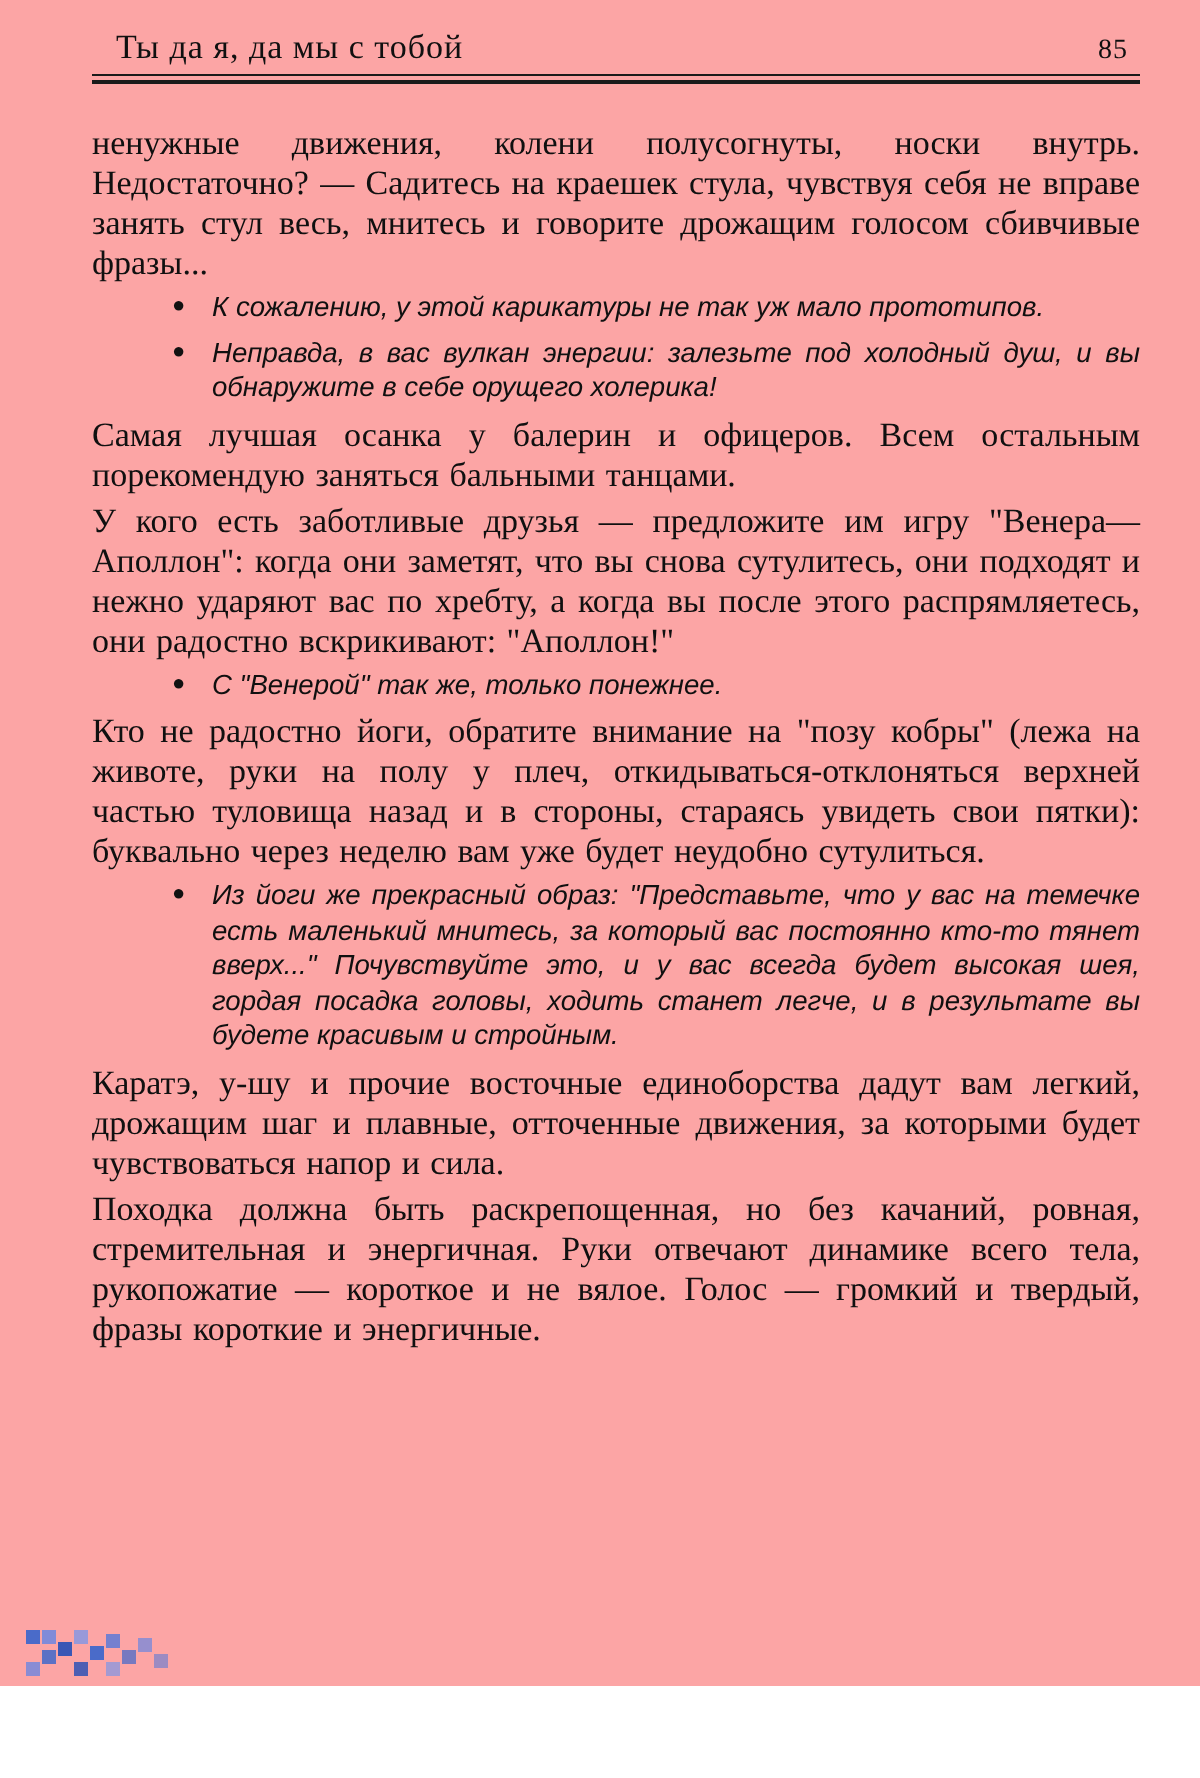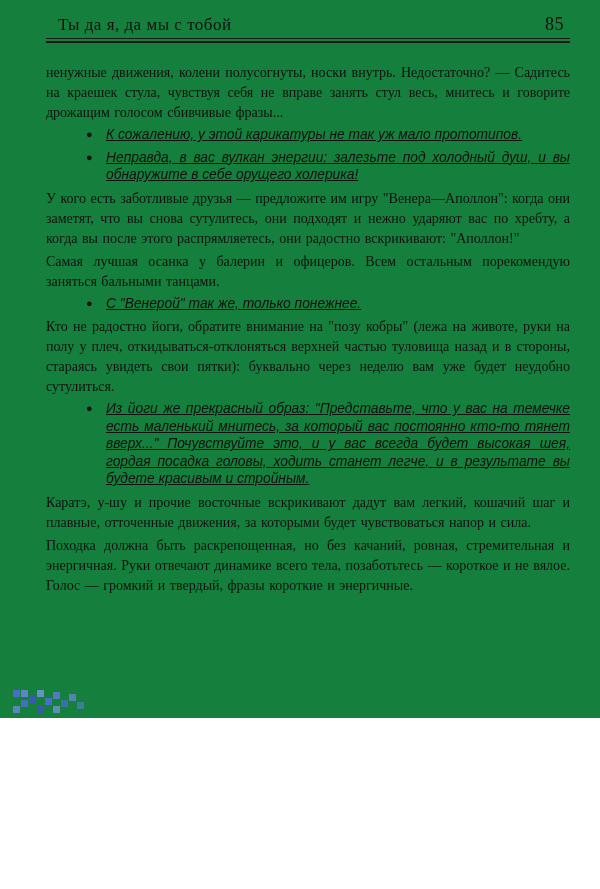--- a/index.html
+++ b/index.html
@@ -3,53 +3,53 @@
 <meta charset="utf-8">
 <style>
   html, body {
     margin: 0;
     padding: 0;
     background: #ffffff;
   }
   .page {
     position: relative;
     width: 600px;
-    height: 718px;
-    background: #15803d;
+    height: 843px;
+    background: #fca5a5;
     color: #101010;
     overflow: hidden;
     font-family: "Liberation Serif", serif;
     box-sizing: border-box;
     padding: 14px 30px 0 46px;
   }
   .header-row {
     display: flex;
     justify-content: space-between;
     align-items: flex-end;
     padding: 0 2px 0 12px;
     font-size: 17px;
     letter-spacing: 0.5px;
   }
   .header-title { white-space: nowrap; }
   .header-pagenum {
-    font-size: 18px;
+    font-size: 14px;
     padding-right: 4px;
     text-align: right;
   }
   .double-rule {
     margin-top: 3px;
     border-top: 1.5px solid #1a1a1a;
     border-bottom: 2.5px solid #1a1a1a;
     height: 2px;
   }
   .text-block {
     margin-top: 20px;
   }
   .para {
-    font-size: 14px;
+    font-size: 17px;
     line-height: 20px;
     text-align: justify;
     text-justify: inter-word;
     margin: 0 0 3px 0;
     word-spacing: 1px;
   }
   .bullet {
     display: flex;
     margin: 3px 0 5px 40px;
     font-family: "Liberation Sans", sans-serif;
@@ -60,21 +60,20 @@
   .bullet .marker {
     flex: 0 0 20px;
     font-style: normal;
     font-size: 11px;
     line-height: 17.5px;
     color: #111;
   }
   .bullet .btext {
     flex: 1 1 auto;
     text-align: justify;
-    text-decoration: underline;
   }
   .watermark {
     position: absolute;
     left: 13px;
     bottom: 2px;
     width: 76px;
     height: 30px;
   }
 </style>
 </head>
@@ -97,39 +96,39 @@
       <span class="btext">К сожалению, у этой карикатуры не так уж мало прототипов.</span>
     </div>
 
 
     <div class="bullet">
       <span class="marker">●</span>
       <span class="btext">Неправда, в вас вулкан энергии: залезьте под холодный душ, и вы обнаружите в себе орущего холерика!</span>
     </div>
 
 
+    <div class="para">Самая лучшая осанка у балерин и офицеров. Всем остальным порекомендую заняться бальными танцами.</div>
+
     <div class="para">У кого есть заботливые друзья — предложите им игру "Венера—Аполлон": когда они заметят, что вы снова сутулитесь, они подходят и нежно ударяют вас по хребту, а когда вы после этого распрямляетесь, они радостно вскрикивают: "Аполлон!"</div>
-
-    <div class="para">Самая лучшая осанка у балерин и офицеров. Всем остальным порекомендую заняться бальными танцами.</div>
 
     <div class="bullet">
       <span class="marker">●</span>
       <span class="btext">С "Венерой" так же, только понежнее.</span>
     </div>
 
     <div class="para">Кто не радостно йоги, обратите внимание на "позу кобры" (лежа на животе,  руки на полу у плеч, откидываться-отклоняться верхней частью туловища назад и в стороны, стараясь увидеть свои пятки): буквально через неделю вам уже будет неудобно сутулиться.</div>
 
     <div class="bullet">
       <span class="marker">●</span>
       <span class="btext">Из йоги же прекрасный образ: "Представьте, что у вас на темечке есть маленький мнитесь, за который вас постоянно кто-то тянет вверх..." Почувствуйте это, и у вас всегда будет высокая шея, гордая посадка головы, ходить станет легче, и в результате вы будете красивым и стройным.</span>
     </div>
 
-    <div class="para">Каратэ, у-шу и прочие восточные вскрикивают дадут вам легкий, кошачий шаг и плавные, отточенные движения, за которыми будет чувствоваться напор и сила.</div>
+    <div class="para">Каратэ, у-шу и прочие восточные единоборства дадут вам легкий, дрожащим шаг и плавные, отточенные движения, за которыми будет чувствоваться напор и сила.</div>
 
-    <div class="para">Походка должна быть раскрепощенная, но без качаний, ровная, стремительная и энергичная. Руки отвечают динамике всего тела, позаботьтесь — короткое и не вялое. Голос — громкий и твердый, фразы короткие и энергичные.</div>
+    <div class="para">Походка должна быть раскрепощенная, но без качаний, ровная, стремительная и энергичная. Руки отвечают динамике всего тела, рукопожатие — короткое и не вялое. Голос — громкий и твердый, фразы короткие и энергичные.</div>
 
   </div>
 
   <svg class="watermark" viewBox="0 0 76 30" xmlns="http://www.w3.org/2000/svg" aria-hidden="true">
     <rect x="0" y="4" width="7" height="7" fill="#4a6bc9"></rect>
     <rect x="8" y="4" width="7" height="7" fill="#6b86e0" opacity="0.85"></rect>
     <rect x="16" y="10" width="7" height="7" fill="#3a57b5"></rect>
     <rect x="24" y="4" width="7" height="7" fill="#7e96e6" opacity="0.8"></rect>
     <rect x="32" y="12" width="7" height="7" fill="#4a6bc9"></rect>
     <rect x="8" y="14" width="7" height="7" fill="#4a6bc9" opacity="0.9"></rect>

